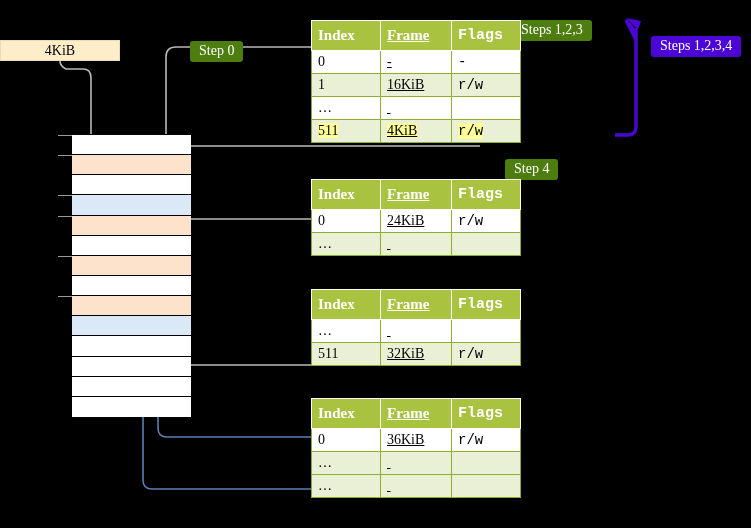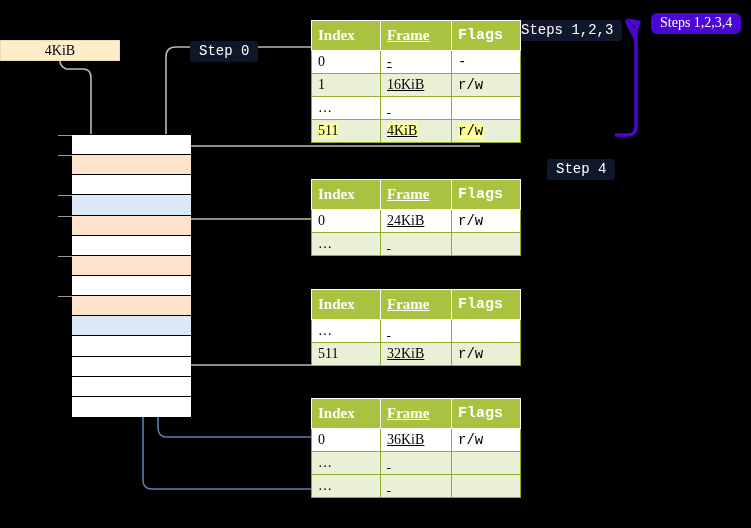--- a/index.html
+++ b/index.html
@@ -22,21 +22,21 @@
   .memrow{position:absolute;left:0;width:119px;height:21.6px;
           box-sizing:border-box;border-bottom:1px solid #000;background:#ffffff;}
   .memrow.last{border-bottom:none;}
   .memrow.orange{background:#fde2cc;}
   .memrow.blue{background:#dbe8f7;}
   .memtick{position:absolute;width:14px;height:0;border-top:1px solid #9a9a9a;left:-14px;}
 
   
   .badge{position:absolute;color:#ffffff;font-size:14px;padding:2px 9px 3px 9px;
          border-radius:3px;white-space:nowrap;line-height:1.15;}
-  .badge.red{background:#0f172a;font-family:Liberation Mono, monospace;}
+  .badge.red{background:#4d7c0f;}
   .badge.purple{background:#4b06d6;}
 
   
   .ptbl{position:absolute;border-collapse:collapse;background:#ffffff;
         border:1px solid #7d7d2a;font-size:14px;table-layout:fixed;}
   .ptbl th{background:#a9c23f;color:#ffffff;font-weight:bold;text-align:left;
            padding:6px 6px;border:1px solid #ffffff;font-size:15px;}
   .ptbl td{padding:2px 6px;border:1px solid #8fae2e;color:#000;height:18px;
            vertical-align:middle;overflow:hidden;white-space:nowrap;}
   .ptbl tr.alt td{background:#eaf0d5;}
@@ -135,24 +135,24 @@
       <div class="memrow" style="top: 241.714px; height: 20.1429px;"></div>
       <div class="memrow last" style="top: 261.857px; height: 20.1429px;"></div>
     </div>
 
   <div class="badge red" style="left:190px;top:41px;">
     <span>Step 0</span>
   </div>
   <div class="badge red" style="left:512px;top:20px;">
     <span>Steps 1,2,3</span>
   </div>
-  <div class="badge purple" style="left:651px;top:13px;border-radius:6px;">
+  <div class="badge purple" style="left:651px;top:36px;">
     <span>Steps 1,2,3,4</span>
   </div>
-  <div class="badge red" style="left:547px;top:159px;">
+  <div class="badge red" style="left:505px;top:159px;">
     <span>Step 4</span>
   </div>
 
   <table class="ptbl" id="tbl-pml4" style="left:311px;top:20px;width:170px;">
       <thead>
         <tr>
           <th class="col-i">Index</th>
           <th class="col-f">Frame</th>
           <th class="col-g">Flags</th>
         </tr>

